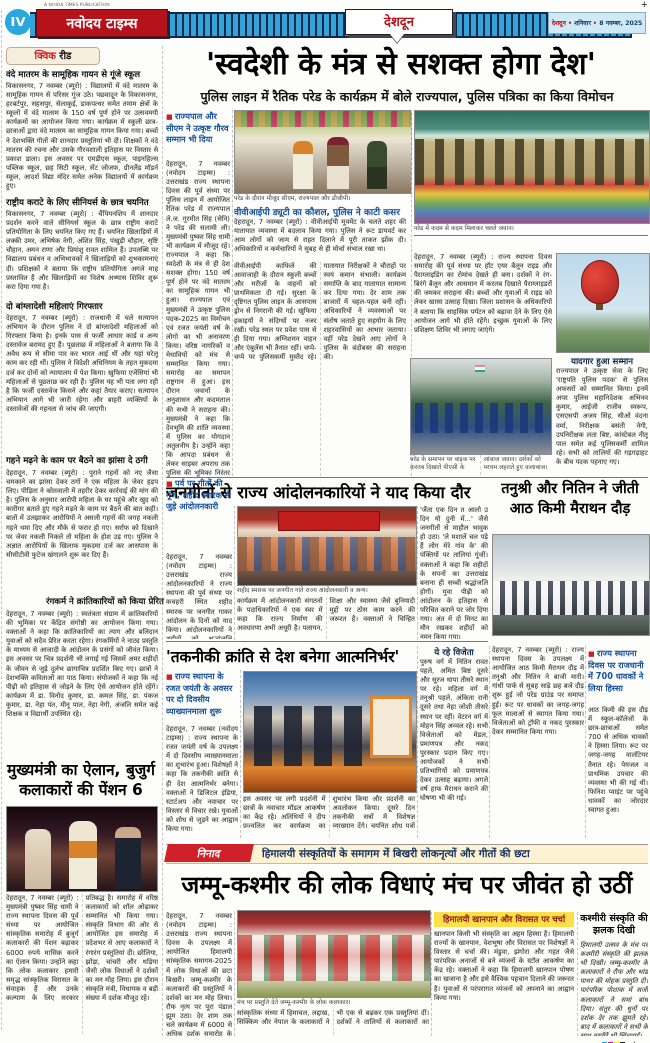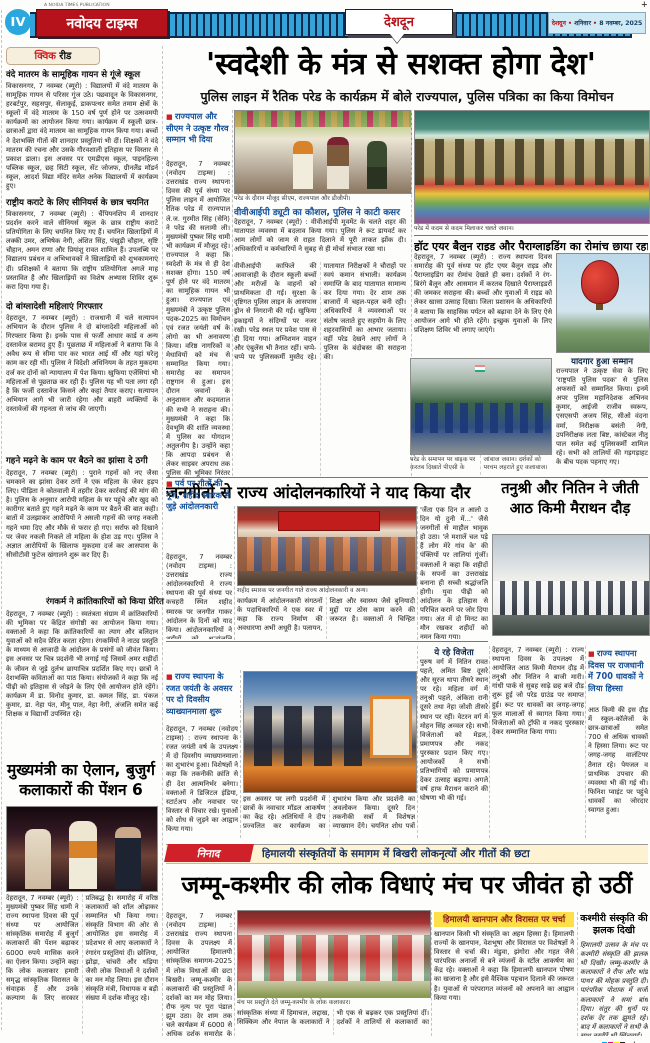--- a/index.html
+++ b/index.html
@@ -113,21 +113,20 @@
   <div class="vsep" style="left:411px;top:110px;height:366px;"></div>
 
   <div class="ph" style="left:414px;top:110px;width:234px;height:112px;
               background:linear-gradient(180deg,#2e6f63 0%,#4f8f7f 16%,#cfe9dc 22%,#c7b687 28%,#b3a06e 58%,#cf4a3c 66%,#e7c43e 74%,#79aa55 82%,#4f86b5 90%,#96508a 100%);">
     <div class="abs" style="left:0;top:28px;width:234px;height:46px;
                 background:repeating-linear-gradient(90deg,rgba(62,55,33,.85) 0 9px,rgba(0,0,0,0) 9px 20px);"></div>
   </div>
   <div class="abs caption" style="left:414px;top:224px;width:234px;height:9px;">परेड में कदम से कदम मिलाकर चलते जवान।</div>
 
   <div class="hr" style="left:414px;top:235px;width:234px;"></div>
-  <div class="abs b nw" style="left:414px;top:238px;width:234px;height:13px;font-size:11px;color:#000;">हॉट एयर बैलून राइड और पैराग्लाइडिंग का रोमांच छाया रहा</div>
   <div class="abs body-txt" style="left:414px;top:253px;width:138px;height:104px;">देहरादून, 7 नवम्बर (ब्यूरो) : राज्य स्थापना दिवस समारोह की पूर्व संध्या पर हॉट एयर बैलून राइड और पैराग्लाइडिंग का रोमांच देखते ही बना। दर्शकों ने रंग-बिरंगे बैलून और आसमान में करतब दिखाते पैराग्लाइडरों की जमकर सराहना की। बच्चों और युवाओं में राइड को लेकर खासा उत्साह दिखा। जिला प्रशासन के अधिकारियों ने बताया कि साहसिक पर्यटन को बढ़ावा देने के लिए ऐसे आयोजन आगे भी होते रहेंगे। इच्छुक युवाओं के लिए प्रशिक्षण शिविर भी लगाए जाएंगे।</div>
 
   <div class="ph" style="left:556px;top:253px;width:92px;height:98px;
               background:linear-gradient(180deg,#bcd9ea 0%,#d3e6f0 58%,#7a9b6b 80%,#5d7f52 100%);">
     <div class="abs" style="left:24px;top:6px;width:36px;height:42px;border-radius:50% 50% 46% 46%;
                 background:radial-gradient(circle at 35% 35%,#e84a3a,#a81d20);border:1px solid #7a1216;"></div>
     <div class="abs" style="left:39px;top:50px;width:7px;height:6px;background:#6d4a26;"></div>
   </div>
 
   <div class="abs ctr b" style="left:556px;top:355px;width:92px;height:11px;font-size:8.6px;color:#102a4d;">यादगार हुआ सम्मान</div>
@@ -167,20 +166,21 @@
   <div class="abs body-txt" style="left:420px;top:506px;width:68px;height:134px;">'जैंता एक दिन त आलो उ दिन यो दुनी में...' जैसे जनगीतों से माहौल भावुक हो उठा। 'ले मशालें चल पड़े हैं लोग मेरे गांव के' की पंक्तियों पर तालियां गूंजीं। वक्ताओं ने कहा कि शहीदों के सपनों का उत्तराखंड बनाना ही सच्ची श्रद्धांजलि होगी। युवा पीढ़ी को आंदोलन के इतिहास से परिचित कराने पर जोर दिया गया। अंत में दो मिनट का मौन रखकर शहीदों को नमन किया गया।</div>
 
   <div class="ph" style="left:492px;top:534px;width:156px;height:100px;
               background:linear-gradient(180deg,#b9c5cd 0%,#d9dee2 28%,#efefec 44%,#cdd0cb 58%,#6e7670 76%,#3f4843 100%);">
     <div class="abs" style="left:0;top:46px;width:156px;height:34px;
                 background:repeating-linear-gradient(90deg,rgba(250,250,250,.9) 0 7px,rgba(40,45,60,.75) 7px 12px);"></div>
   </div>
 
   <div class="hr" style="left:166px;top:641px;width:322px;"></div>
 
+  <div class="abs b nw" style="left:166px;top:645px;width:322px;height:20px;font-size:15.5px;color:#000;">'तकनीकी क्रांति से देश बनेगा आत्मनिर्भर'</div>
 
   <div class="abs bullet-head" style="left:166px;top:671px;width:72px;height:52px;overflow:hidden;">राज्य स्थापना के रजत जयंती के अवसर पर दो दिवसीय व्याख्यानमाला शुरू</div>
   <div class="abs body-txt" style="left:166px;top:725px;width:72px;height:112px;">देहरादून, 7 नवम्बर (नवोदय टाइम्स) : राज्य स्थापना के रजत जयंती वर्ष के उपलक्ष्य में दो दिवसीय व्याख्यानमाला का शुभारंभ हुआ। विशेषज्ञों ने कहा कि तकनीकी क्रांति से ही देश आत्मनिर्भर बनेगा। वक्ताओं ने डिजिटल इंडिया, स्टार्टअप और नवाचार पर विस्तार से विचार रखे। युवाओं को शोध से जुड़ने का आह्वान किया गया।</div>
   <div class="vsep" style="left:240px;top:670px;height:168px;"></div>
 
   <div class="ph" style="left:243px;top:671px;width:172px;height:120px;
               background:linear-gradient(180deg,#3f6fa8 0%,#6f94bd 18%,#d8cfc2 38%,#4a4a52 62%,#e0862f 80%,#b85c1d 92%,#8a4513 100%);">
     <div class="abs" style="left:126px;top:24px;width:36px;height:56px;background:#f2ead6;border:3px solid #e0862f;"></div>
     <div class="abs" style="left:10px;top:34px;width:110px;height:60px;
                 background:repeating-linear-gradient(90deg,rgba(30,35,50,.9) 0 18px,rgba(0,0,0,0) 18px 30px);"></div>

